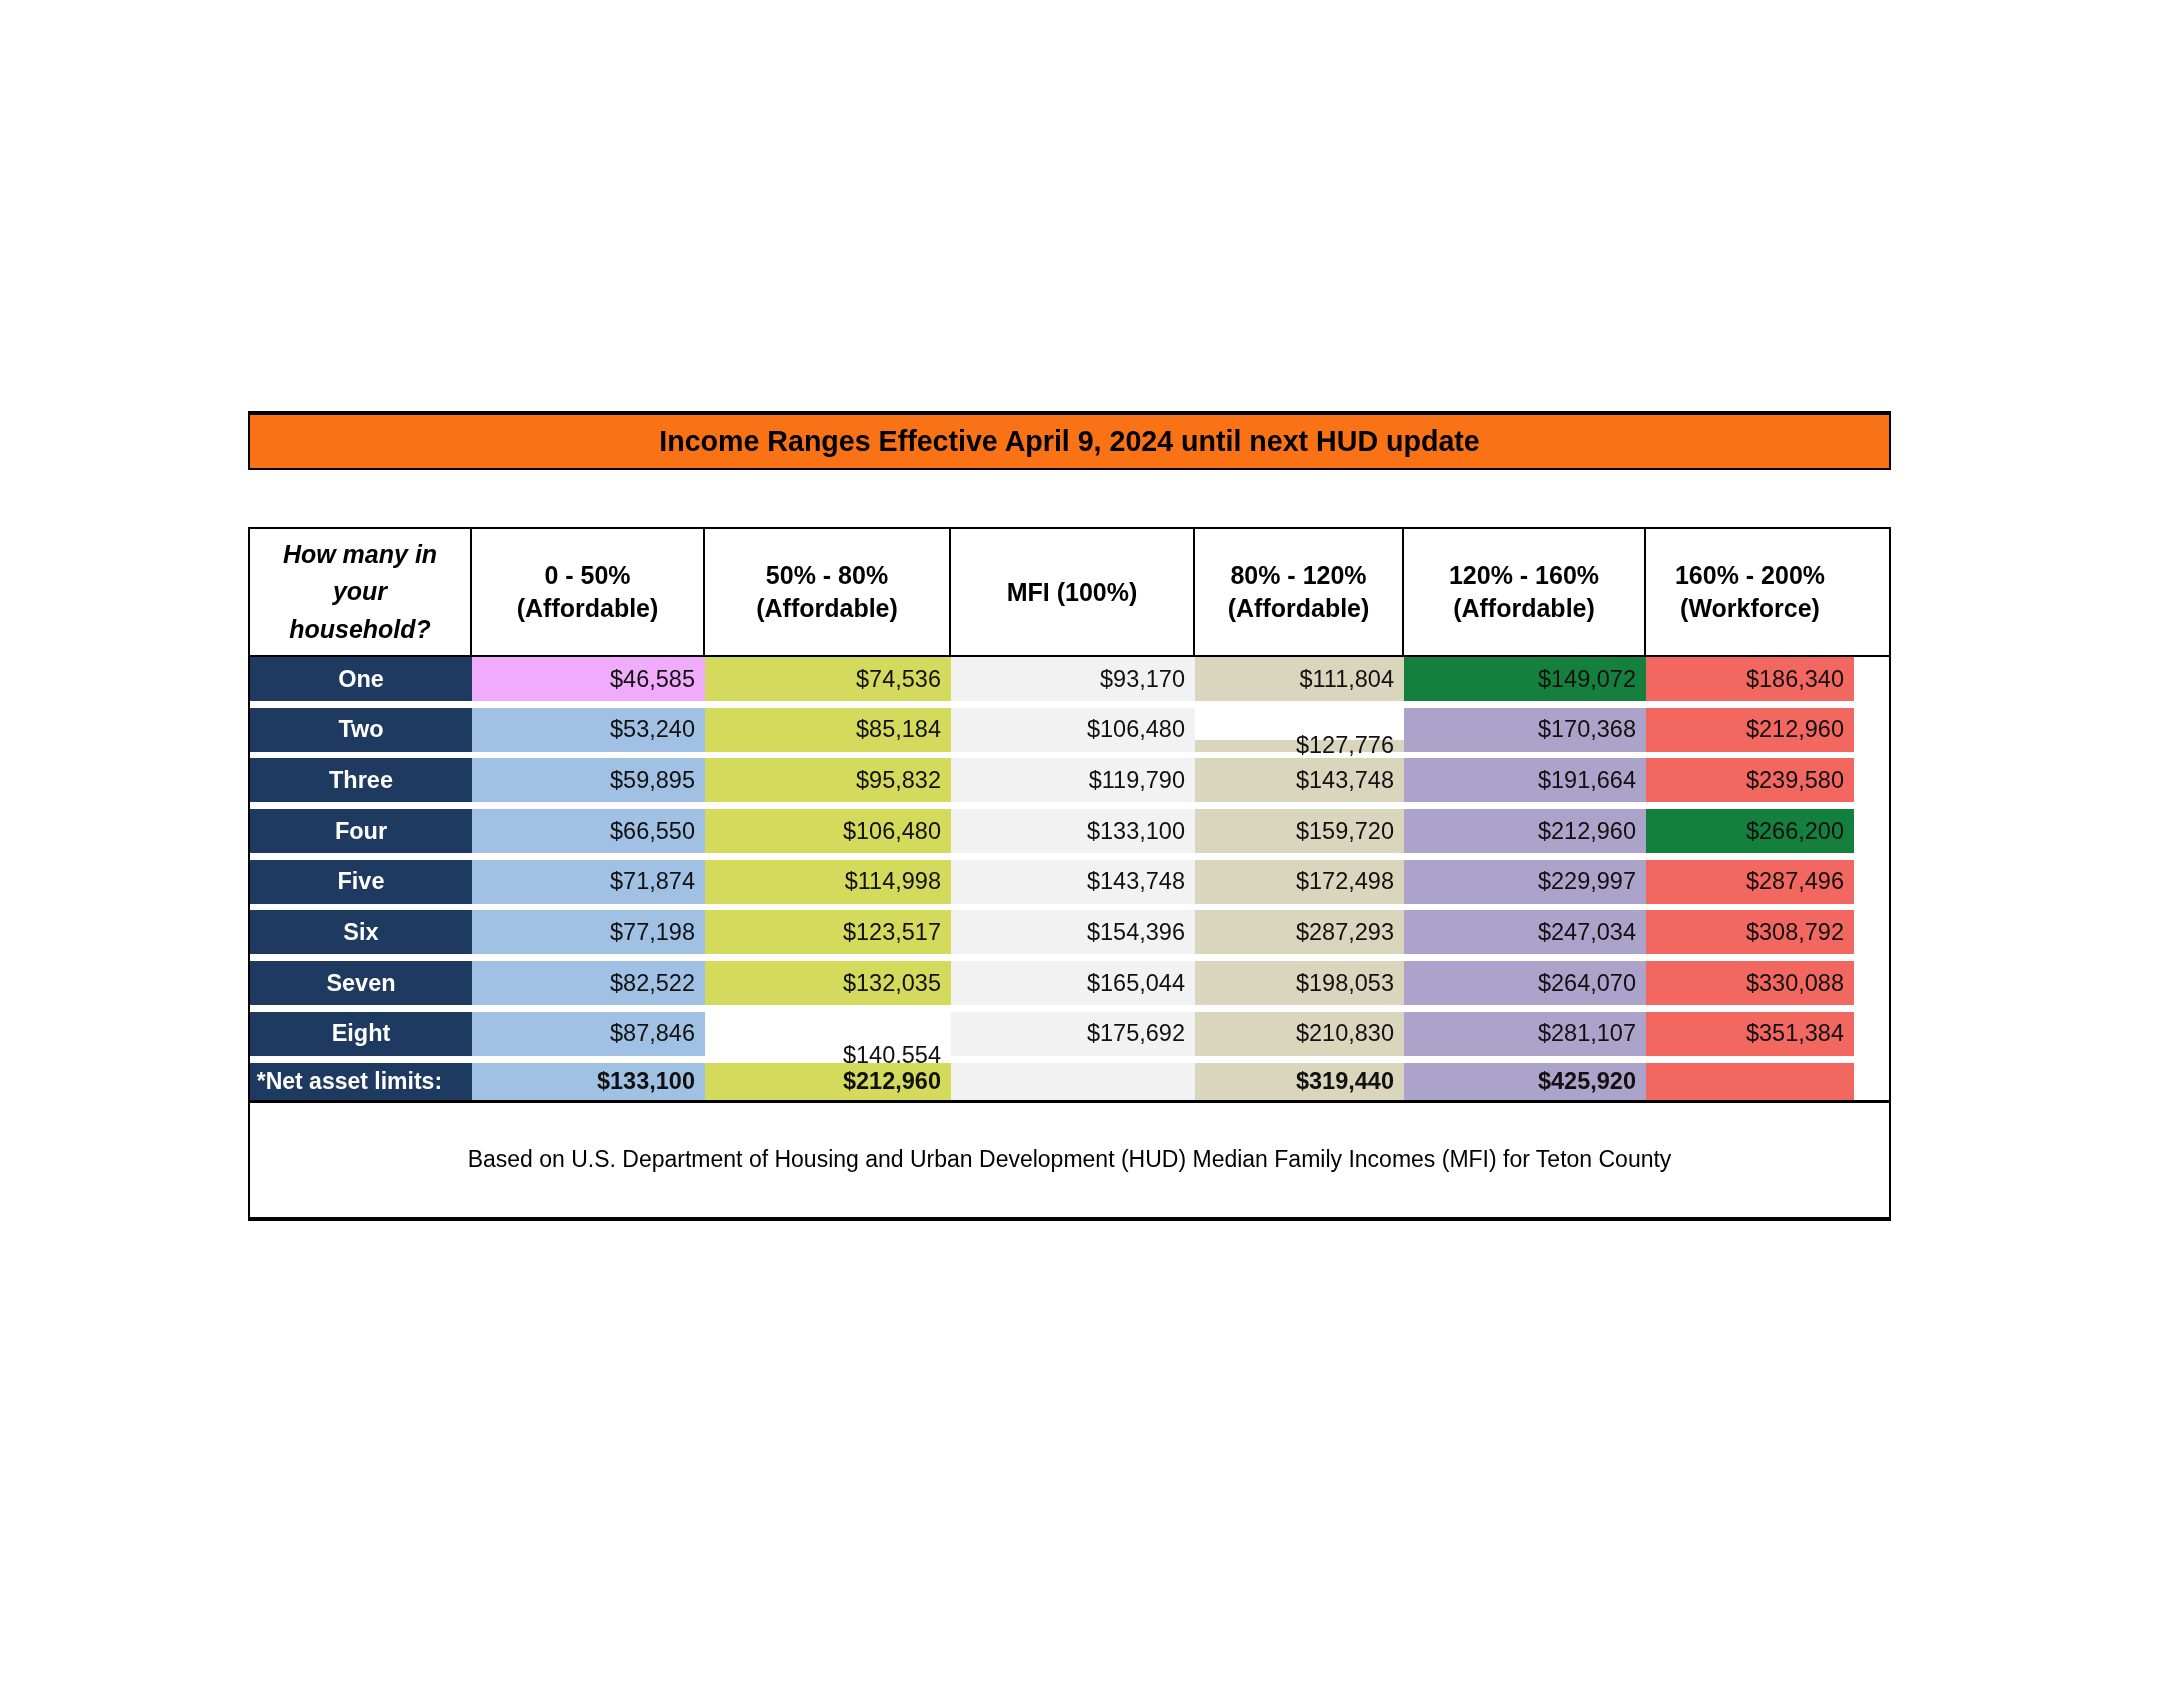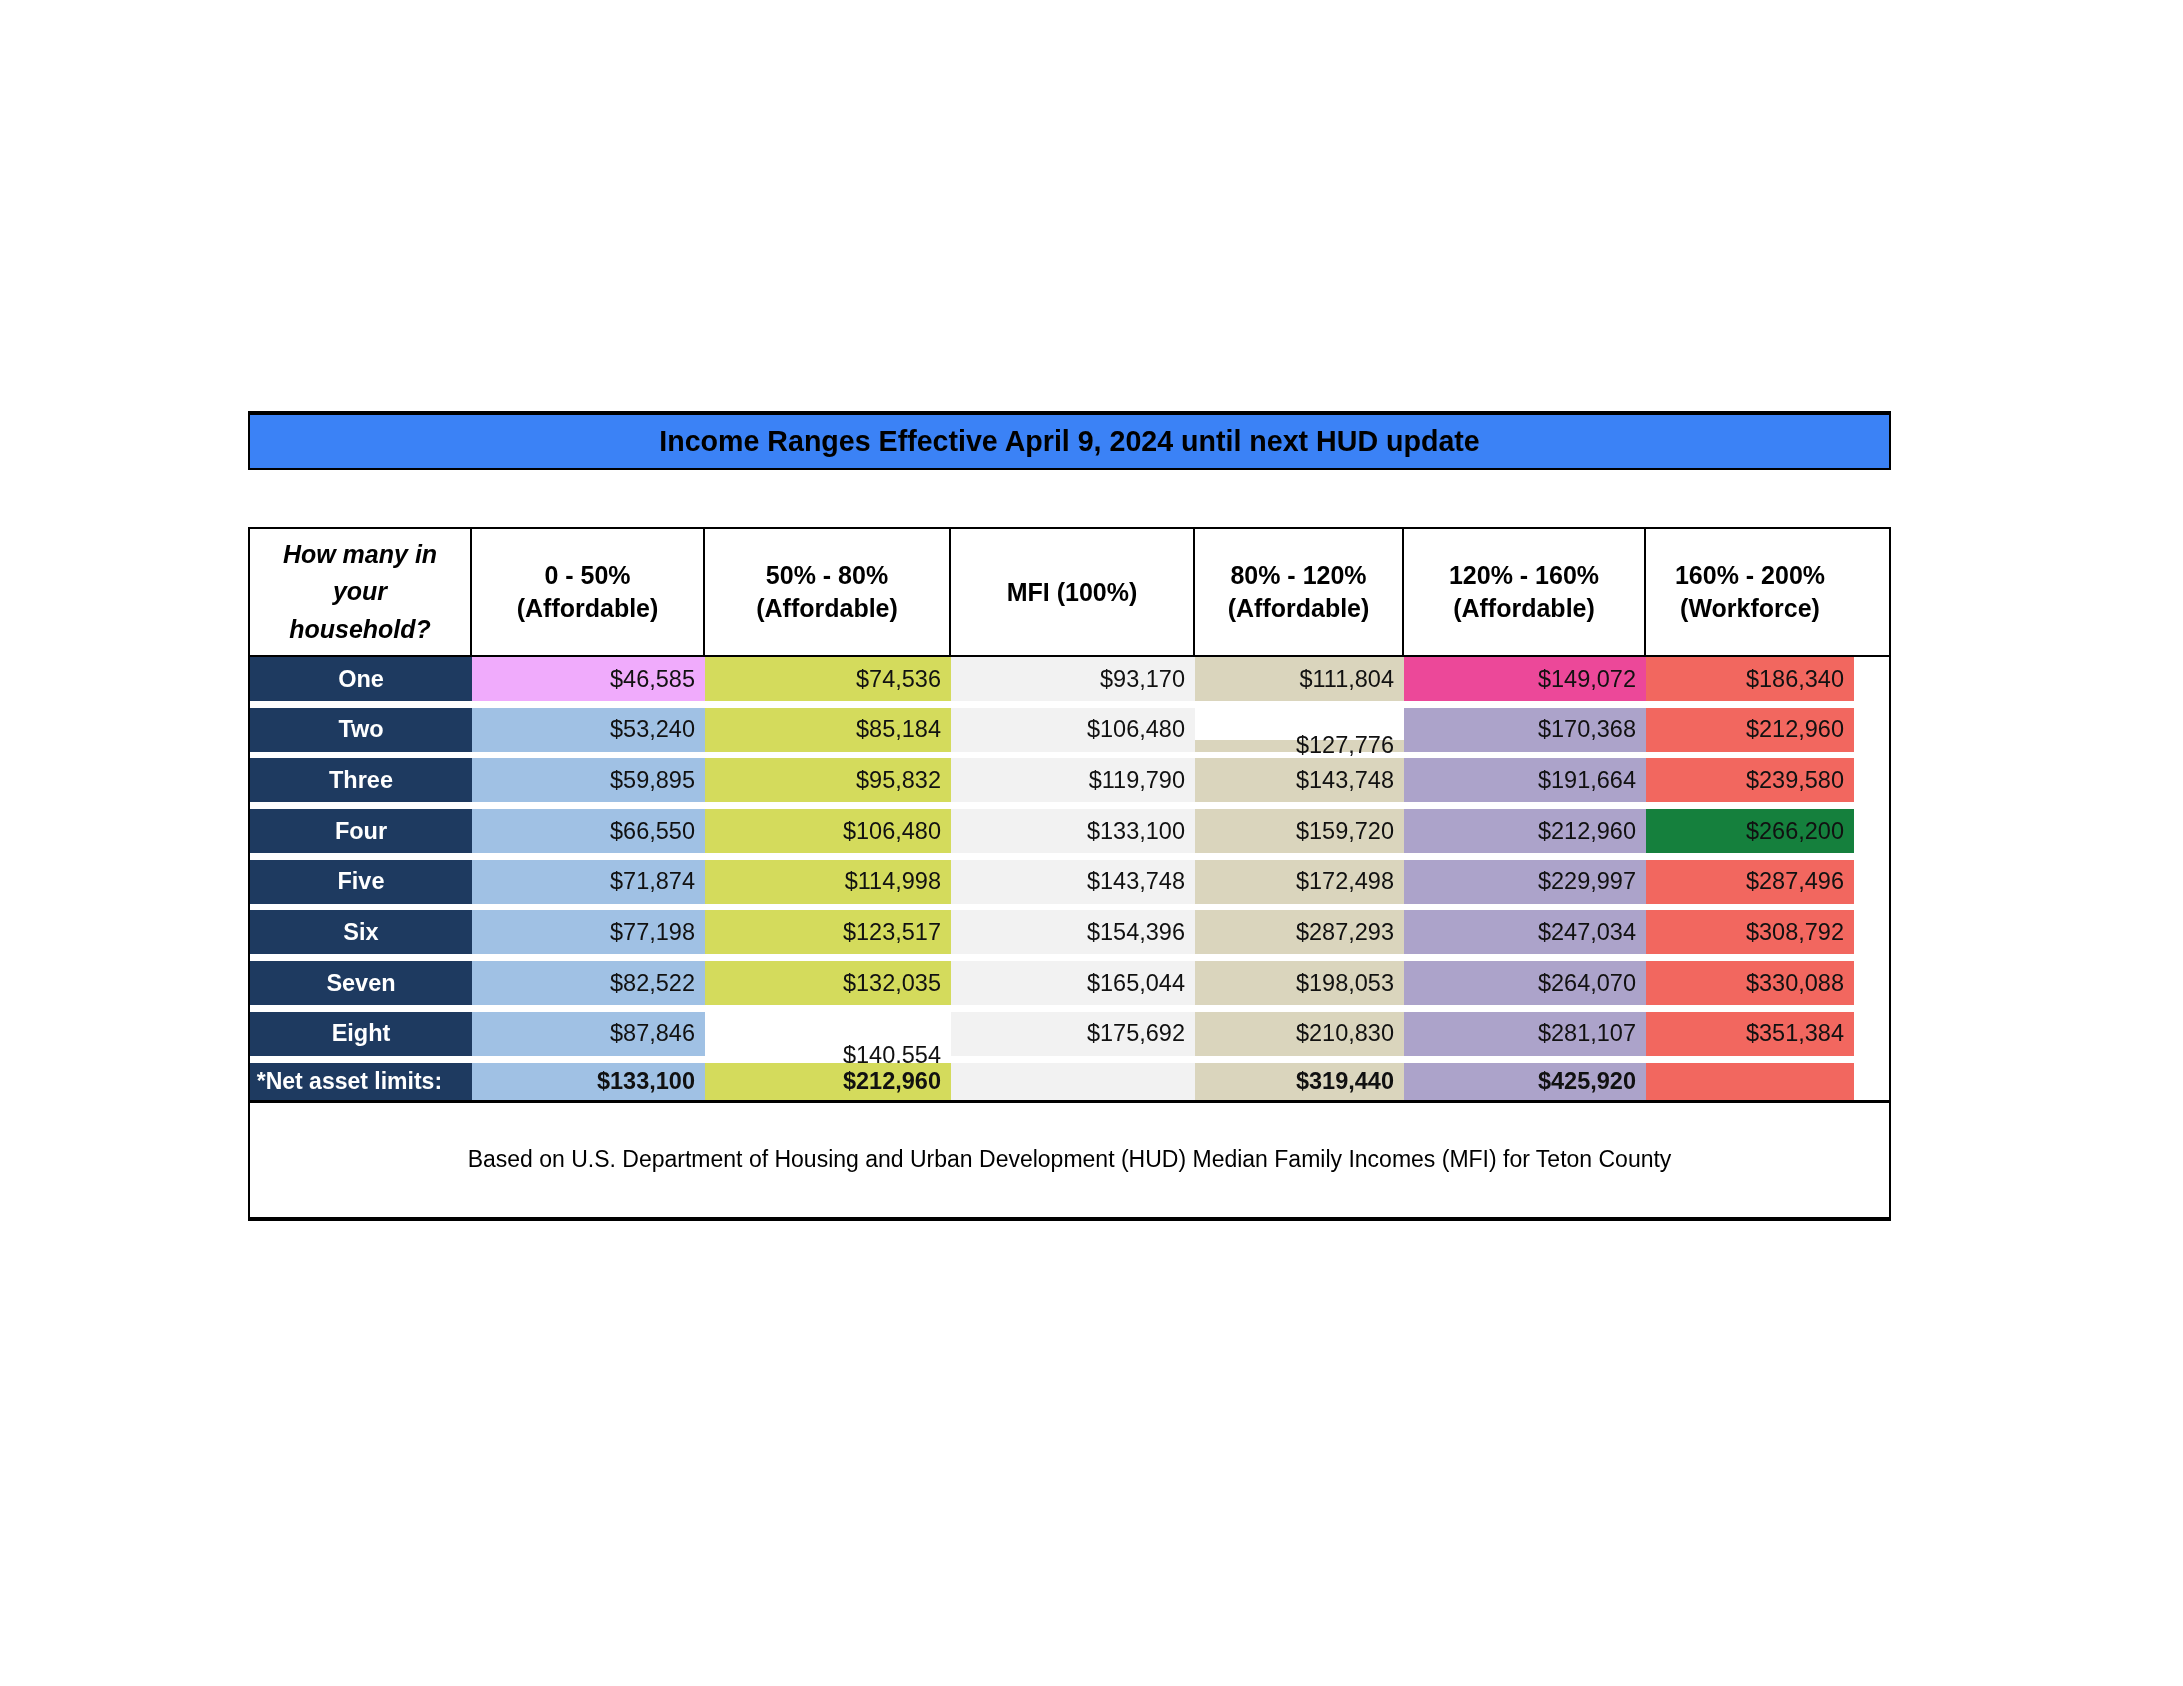--- a/index.html
+++ b/index.html
@@ -9,21 +9,21 @@
     width:2183px;height:1687px;
     background:#ffffff;
     font-family:"Liberation Sans", sans-serif;
     color:#000;
   }
   
   .title-box{
     position:absolute;left:248px;top:411px;width:1643px;height:59px;
     border:2.5px solid #000;border-top-width:4.2px;
     display:flex;align-items:center;justify-content:center;
-    background:#3b82f6;
+    background:#f97316;
   }
   .title-box .title{
     font-size:28.6px;font-weight:700;letter-spacing:0px;
   }
   
   .income-table{
     position:absolute;left:248px;top:527px;width:1643px;
     border:2.5px solid #000;border-bottom-width:4.2px;
     background:#fff;
   }
@@ -89,21 +89,21 @@
 (Workforce)</div>
     </div>
 
     <div class="rows">
         <div class="trow">
           <div class="cell label-cell w0" style="background: rgb(30, 58, 96);">One</div>
           <div class="cell val-cell w1" style="background: #f0abfc; padding-left: 16px;">$46,585</div>
           <div class="cell val-cell w2" style="background: rgb(212, 219, 92);">$74,536</div>
           <div class="cell val-cell w3" style="background: rgb(242, 242, 242);">$93,170</div>
           <div class="cell val-cell w4" style="background: rgb(218, 213, 189);">$111,804</div>
-          <div class="cell val-cell w5" style="background: #ec4899;">$149,072</div>
+          <div class="cell val-cell w5" style="background: #15803d;">$149,072</div>
           <div class="cell val-cell w6" style="background: rgb(242, 103, 95);">$186,340</div>
         </div>
         <div class="trow">
           <div class="cell label-cell w0" style="background: rgb(30, 58, 96);">Two</div>
           <div class="cell val-cell w1" style="background: rgb(160, 193, 228);">$53,240</div>
           <div class="cell val-cell w2" style="background: rgb(212, 219, 92);">$85,184</div>
           <div class="cell val-cell w3" style="background: rgb(242, 242, 242);">$106,480</div>
           <div class="cell val-cell w4" style="background: rgb(218, 213, 189); margin-top: 32px;">$127,776</div>
           <div class="cell val-cell w5" style="background: rgb(172, 163, 202);">$170,368</div>
           <div class="cell val-cell w6" style="background: rgb(242, 103, 95);">$212,960</div>

